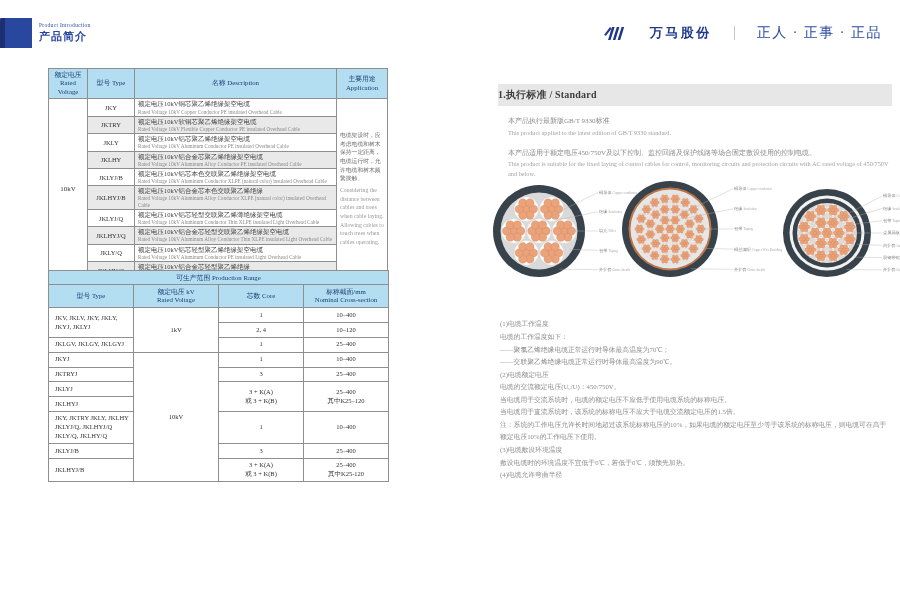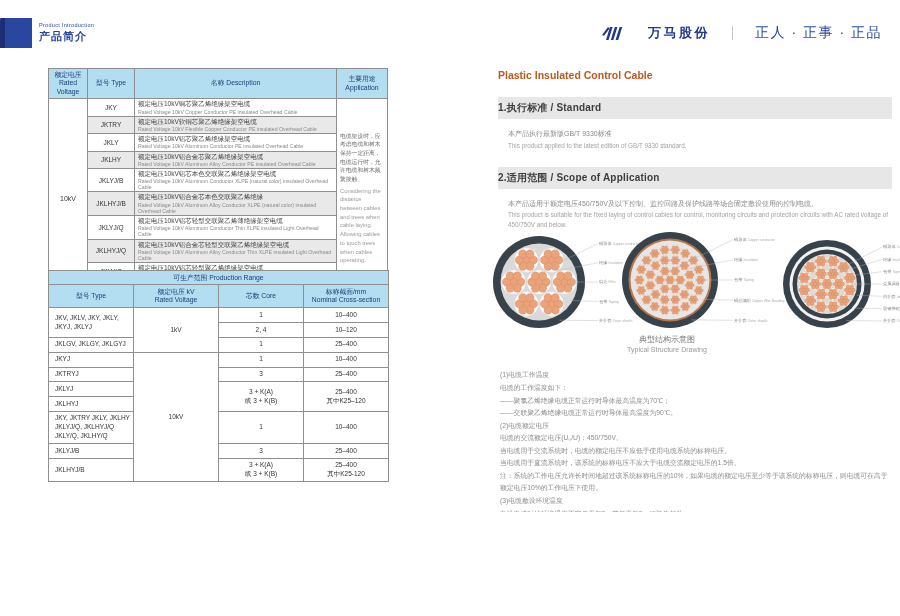--- a/index.html
+++ b/index.html
@@ -1,17 +1,17 @@
 <!DOCTYPE html>
 <html><head>
 <meta charset="utf-8">
 <style>
   html,body{margin:0;padding:0;background:#fff;}
   .page{position:relative;width:900px;height:512px;background:#fff;overflow:hidden;
-        font-family:Liberation Sans, sans-serif;border-radius:23px;}
+        font-family:Liberation Serif, serif;border-radius:23px;}
   
   .hdr{position:absolute;left:0;top:18px;display:flex;align-items:flex-start;}
   .hdr-square{width:27px;height:30px;background:#2a47a0;border-left:5px solid #1b2f73;}
   .hdr-text{margin-left:7px;margin-top:4px;}
   .hdr-eyebrow{font-size:5.5px;color:#2a47a0;letter-spacing:.3px;}
   .hdr-title{font-size:11px;font-weight:bold;color:#2a47a0;margin-top:1px;letter-spacing:1px;}
   .brand{position:absolute;top:24px;right:18px;display:flex;align-items:center;gap:22px;}
   .logo-ico{display:block;}
   .logo-text{font-size:13px;font-weight:bold;color:#20388c;letter-spacing:2.5px;}
   .brand-div{width:1px;height:14px;background:#c9c9c9;}
@@ -238,29 +238,27 @@
           <td class="t2-type">JKLHYJ/B</td>
           <td class="t2-core">3 + K(A)
 或 3 + K(B)</td>
           <td class="t2-sect">25–400
 其中K25-120</td>
         </tr>
       </tbody>
   </table>
 
   <div class="right">
-    <div class="pt-en">Plastic Insulated Control Cable</div>
 
     <div class="sec-bar">1.执行标准 / Standard</div>
     <div class="sec-body">
       <div class="para-cn">本产品执行最新版GB/T 9330标准</div>
       <div class="para-en">This product applied to the latest edition of GB/T 9330 standard.</div>
     </div>
 
-    <div class="sec-bar">2.适用范围 / Scope of Application</div>
     <div class="sec-body">
       <div class="para-cn">本产品适用于额定电压450/750V及以下控制、监控回路及保护线路等场合固定敷设使用的控制电缆。</div>
       <div class="para-en">This product is suitable for the fixed laying of control cables for control, monitoring circuits and protection circuits with AC rated voltage of 450/750V and below.</div>
     </div>
 
     <div class="fig">
       <svg id="cables-svg" width="414" height="100" viewBox="0 0 414 100">
           <g>
             <circle cx="52" cy="50" r="46" fill="#37424a"></circle>
             <circle cx="52" cy="50" r="38.5" fill="#d9d9d9"></circle>
@@ -808,24 +806,20 @@
             <line x1="367.28" y1="52" x2="395" y2="52" stroke="#b0b0b0" stroke-width="0.4"></line>
             <text x="396" y="53.4" font-size="4.2" fill="#8a8a8a"><tspan>金属屏蔽 </tspan><tspan font-size="3.4" fill="#ababab">Metallic shield</tspan></text>
             <line x1="369.9158338531093" y1="63.28436658911809" x2="395" y2="64.32" stroke="#b0b0b0" stroke-width="0.4"></line>
             <text x="396" y="65.72" font-size="4.2" fill="#8a8a8a"><tspan>内护套 </tspan><tspan font-size="3.4" fill="#ababab">Inner sheath</tspan></text>
             <line x1="367.5322678759883" y1="76.21608287996362" x2="395" y2="76.64" stroke="#b0b0b0" stroke-width="0.4"></line>
             <text x="396" y="78.04" font-size="4.2" fill="#8a8a8a"><tspan>双钢带铠装 </tspan><tspan font-size="3.4" fill="#ababab">Double Steel Tape Armor</tspan></text>
             <line x1="359.41734383682444" y1="88.51871244064522" x2="395" y2="88.96000000000001" stroke="#b0b0b0" stroke-width="0.4"></line>
             <text x="396" y="90.36000000000001" font-size="4.2" fill="#8a8a8a"><tspan>外护套 </tspan><tspan font-size="3.4" fill="#ababab">Outer sheath</tspan></text>
           </g>
         </svg>
-      <div class="fig-caption">
-        <div class="cap-cn">典型结构示意图</div>
-        <div class="cap-en">Typical Structure Drawing</div>
-      </div>
     </div>
 
     <div class="perf">
         <div class="perf-line">(1)电缆工作温度</div>
         <div class="perf-line">电缆的工作温度如下：</div>
         <div class="perf-line">——聚氯乙烯绝缘电缆正常运行时导体最高温度为70℃；</div>
         <div class="perf-line">——交联聚乙烯绝缘电缆正常运行时导体最高温度为90℃。</div>
         <div class="perf-line">(2)电缆额定电压</div>
         <div class="perf-line">电缆的交流额定电压(U₀/U)：450/750V。</div>
         <div class="perf-line">当电缆用于交流系统时，电缆的额定电压不应低于使用电缆系统的标称电压。</div>

